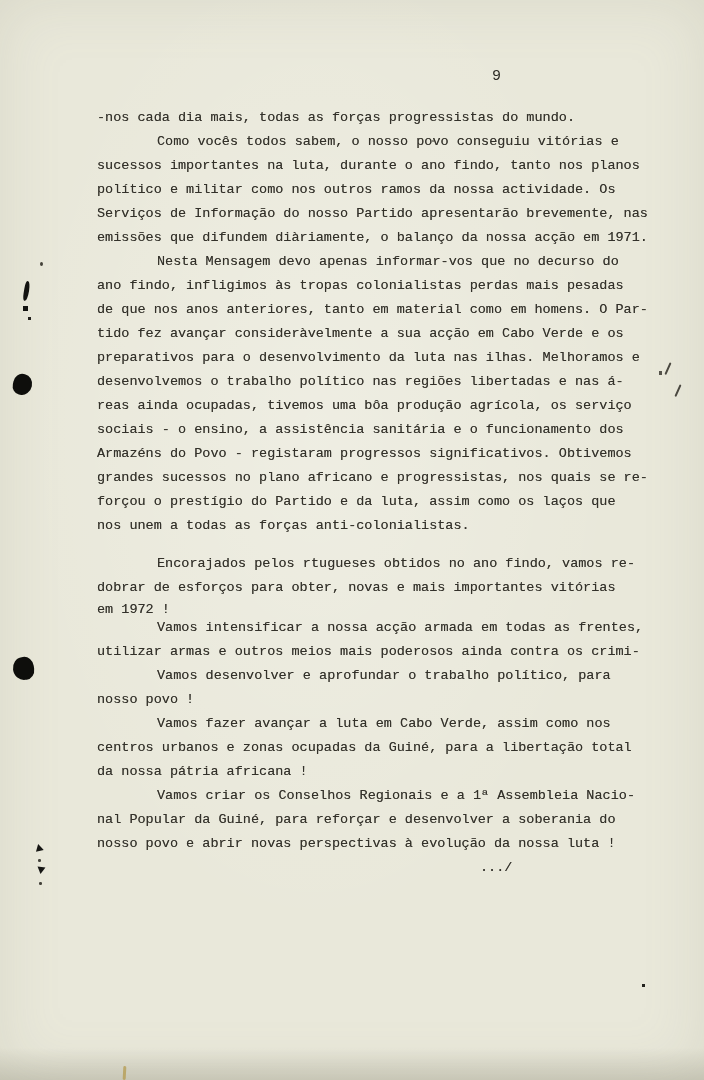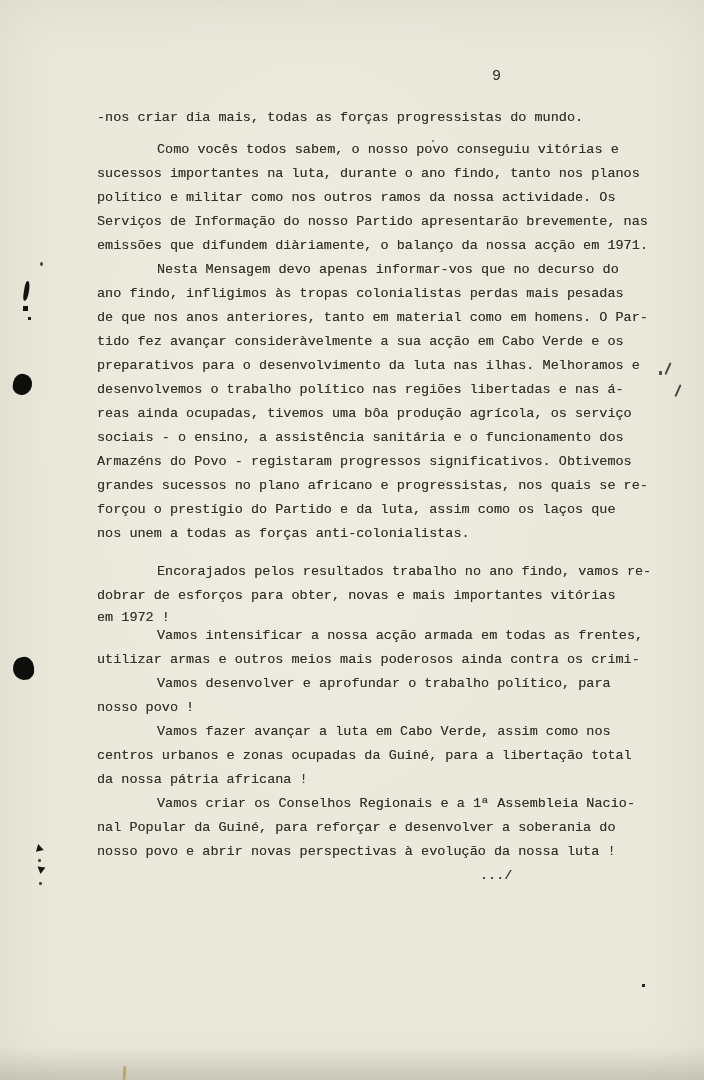--- a/index.html
+++ b/index.html
@@ -38,21 +38,21 @@
   .line {
     height: 24px;
     line-height: 24px;
     font-size: 13.5px;
     letter-spacing: 0px;
     white-space: pre;
     color: #33312a;
     text-shadow: 0 0 0.5px rgba(45,43,36,0.55);
   }
   .line.indent { padding-left: 60px; }
-  .line.para   { margin-top: 8px; }
+  .line.para   { margin-top: 0; }
   .line.para2  { margin-top: 14px; }
   .line.tight2 { margin-top: -2px; }
   .line.tight6 { margin-top: -6px; }
   .line.cont   { padding-left: 383px; }
 
   
   .mark { position: absolute; }
   .speck {
     background: #44423a;
     border-radius: 50%;
@@ -119,39 +119,39 @@
   }
 </style>
 </head>
 <body>
 
 <div class="page">
 
   <div class="page-number">9</div>
 
   <div class="textblock">
-      <div class="line">-nos criar dia mais, todas as forças progressistas do mundo.</div>
+      <div class="line">-nos cada dia mais, todas as forças progressistas do mundo.</div>
       <div class="line indent para">Como vocês todos sabem, o nosso povo conseguiu vitórias e</div>
       <div class="line">sucessos importantes na luta, durante o ano findo, tanto nos planos</div>
       <div class="line">político e militar como nos outros ramos da nossa actividade. Os</div>
       <div class="line">Serviços de Informação do nosso Partido apresentarão brevemente, nas</div>
       <div class="line">emissões que difundem diàriamente, o balanço da nossa acção em 1971.</div>
       <div class="line indent">Nesta Mensagem devo apenas informar-vos que no decurso do</div>
       <div class="line">ano findo, infligimos às tropas colonialistas perdas mais pesadas</div>
       <div class="line">de que nos anos anteriores, tanto em material como em homens. O Par-</div>
       <div class="line">tido fez avançar consideràvelmente a sua acção em Cabo Verde e os</div>
       <div class="line">preparativos para o desenvolvimento da luta nas ilhas. Melhoramos e</div>
       <div class="line">desenvolvemos o trabalho político nas regiões libertadas e nas á-</div>
       <div class="line">reas ainda ocupadas, tivemos uma bôa produção agrícola, os serviço</div>
       <div class="line">sociais - o ensino, a assistência sanitária e o funcionamento dos</div>
       <div class="line">Armazéns do Povo - registaram progressos significativos. Obtivemos</div>
       <div class="line">grandes sucessos no plano africano e progressistas, nos quais se re-</div>
       <div class="line">forçou o prestígio do Partido e da luta, assim como os laços que</div>
       <div class="line">nos unem a todas as forças anti-colonialistas.</div>
-      <div class="line indent para2">Encorajados pelos resultados trabalho no ano findo, vamos re-</div>
+      <div class="line indent para2">Encorajados pelos rtugueses obtidos no ano findo, vamos re-</div>
       <div class="line">dobrar de esforços para obter, novas e mais importantes vitórias</div>
       <div class="line tight2">em 1972 !</div>
       <div class="line indent tight6">Vamos intensificar a nossa acção armada em todas as frentes,</div>
       <div class="line">utilizar armas e outros meios mais poderosos ainda contra os crimi-</div>
       <div class="line indent">Vamos desenvolver e aprofundar o trabalho político, para</div>
       <div class="line">nosso povo !</div>
       <div class="line indent">Vamos fazer avançar a luta em Cabo Verde, assim como nos</div>
       <div class="line">centros urbanos e zonas ocupadas da Guiné, para a libertação total</div>
       <div class="line">da nossa pátria africana !</div>
       <div class="line indent">Vamos criar os Conselhos Regionais e a 1ª Assembleia Nacio-</div>

